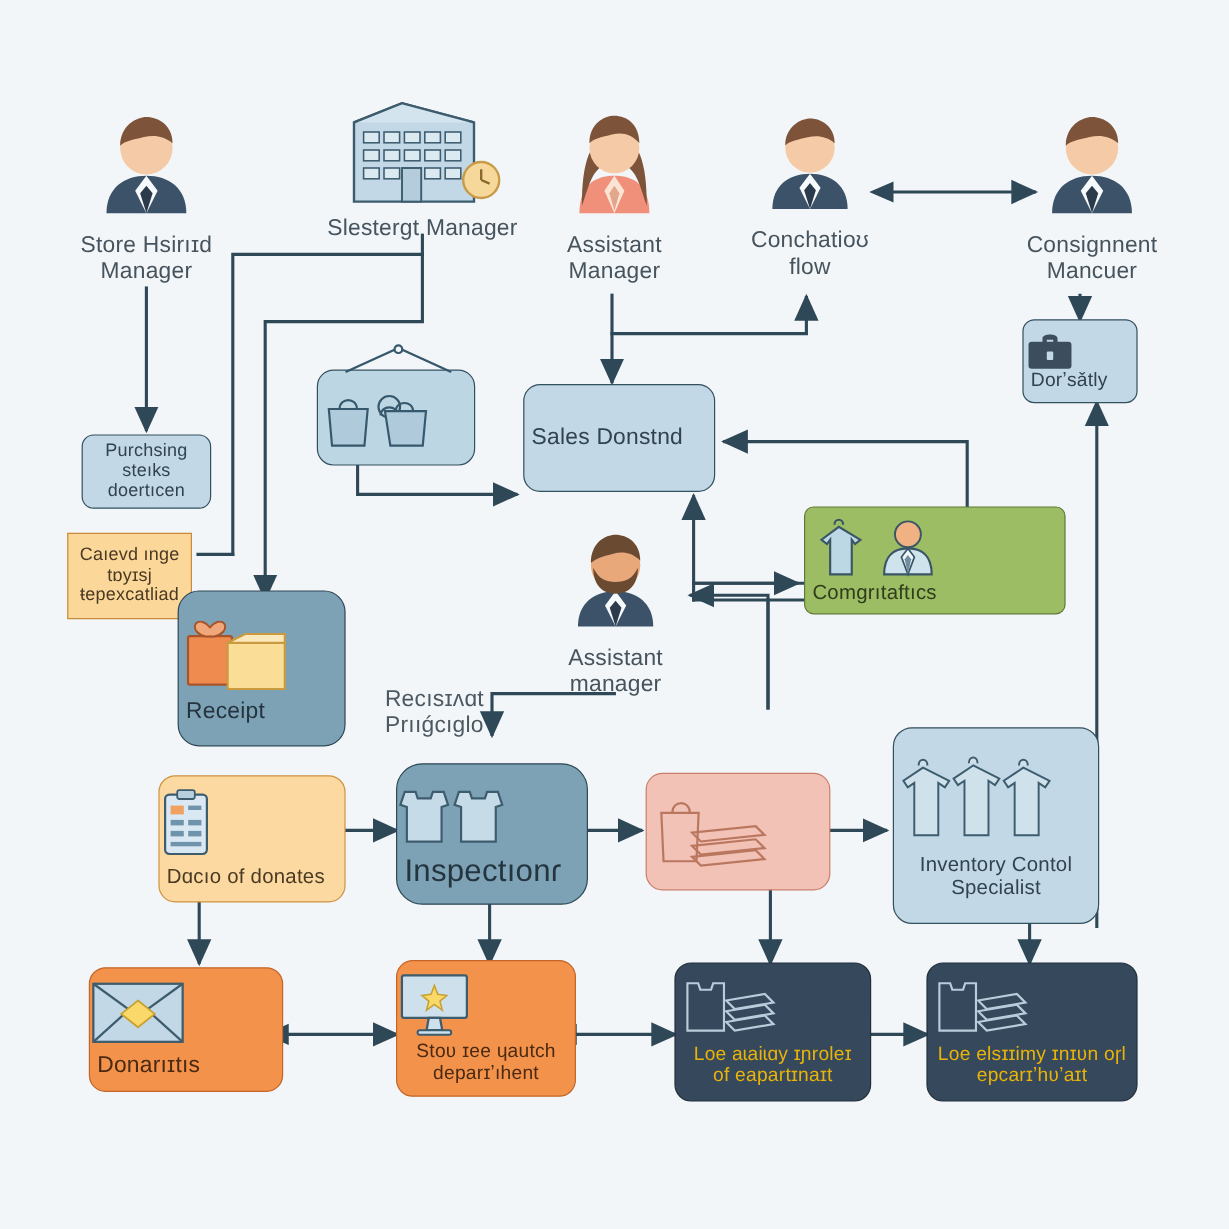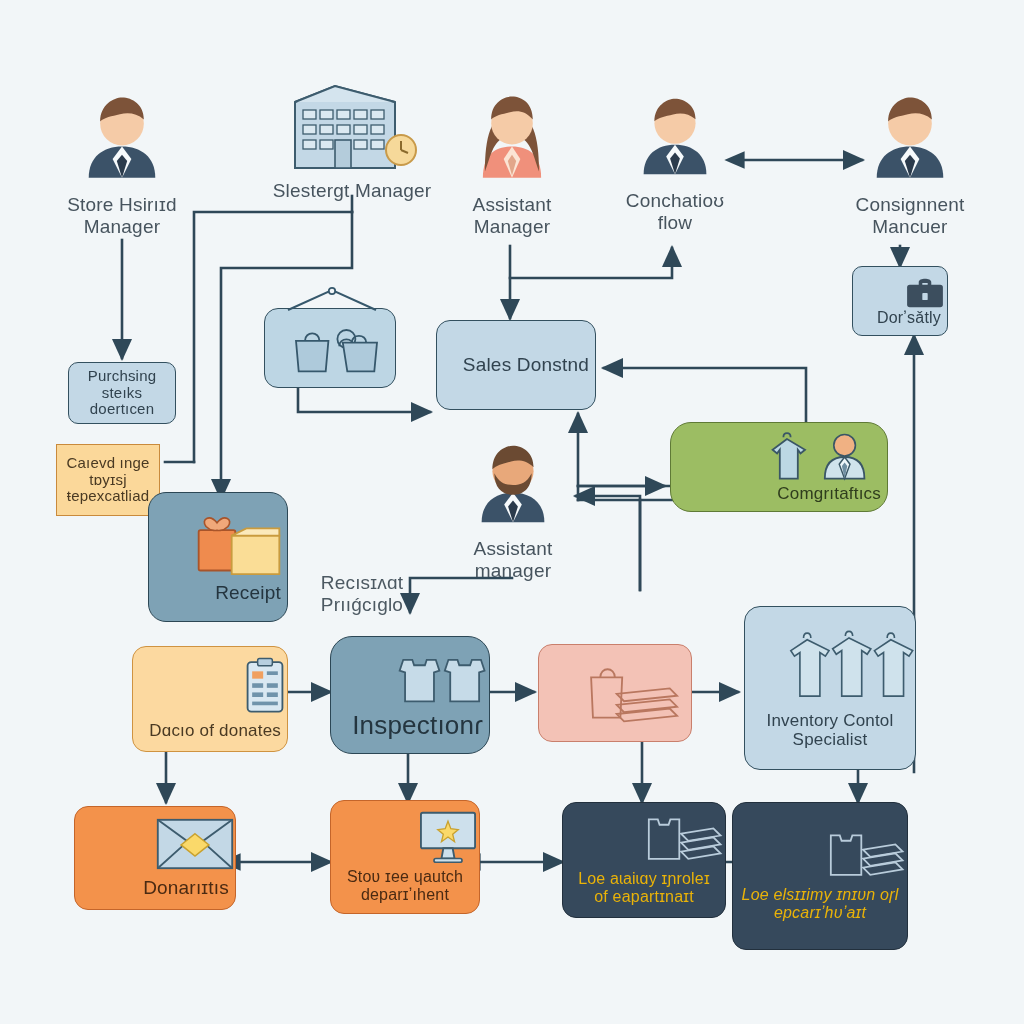--- a/index.html
+++ b/index.html
@@ -9,21 +9,21 @@
     font-family:"Liberation Sans","DejaVu Sans",sans-serif;
     overflow:hidden;
     position:relative;
     color:#3d4b57;
   }
   #stage{position:absolute;inset:0;width:1024px;height:1024px;padding-left:16px;}
   #wires{position:absolute;left:0;top:0;width:1024px;height:1024px;pointer-events:none;}
 
   
   .node{position:absolute;box-sizing:border-box;display:flex;flex-direction:column;
-        align-items:flex-end;justify-content:center;text-align:center;
+        align-items:flex-start;justify-content:center;text-align:center;
         border:1.6px solid #2f4858;border-radius:14px;}
   .node .cap{font-size:17px;line-height:1.12;letter-spacing:.2px;padding:0 6px;}
 
   
   .c-lightblue{background:#c3d8e6;border-color:#33505f;color:#31434f;}
   .c-softblue {background:#bdd6e4;border-color:#33505f;color:#31434f;}
   .c-steel    {background:#7ea2b5;border-color:#2c4755;color:#24353f;}
   .c-amber    {background:#fbd89a;border-color:#c98a3c;color:#4a3a23;}
   .c-amber2   {background:#fcd9a0;border-color:#cf9341;color:#4a3a23;}
   .c-green    {background:#9cbd63;border-color:#5f7a36;color:#2f3d1d;}
@@ -239,21 +239,21 @@
 
   <div class="node c-lightblue" style="left:852px;top:266px;width:96px;height:70px;border-radius:10px;">
     <svg width="44" height="34" viewBox="0 0 48 38">
       <path d="M17,8 C17,3 31,3 31,8 L31,12 L27,12 L27,9 L21,9 L21,12 L17,12 Z" fill="#3c4e5e"></path>
       <rect x="4" y="11" width="40" height="25" rx="3" fill="#3c4e5e"></rect>
       <rect x="21" y="20" width="6" height="8" rx="1" fill="#c3d8e6"></rect>
     </svg>
     <div class="cap sm">Dorʼsǎtly</div>
   </div>
 
-  <div class="node c-green" style="left:670px;top:422px;width:218px;height:90px;border-radius:21px;">
+  <div class="node c-green" style="left:670px;top:422px;width:218px;height:90px;border-radius:8px;">
     <svg width="128" height="54" viewBox="0 0 140 60">
       <path d="M26,8 C26,2 34,2 34,8" fill="none" stroke="#3a5666" stroke-width="2"></path>
       <path d="M30,10 L14,22 L19,26 L22,22 L22,54 L42,54 L42,22 L45,26 L50,22 Z" fill="#bcd8e4" stroke="#3a5666" stroke-width="2"></path>
       <path d="M72,54 C72,36 82,30 94,30 C106,30 116,36 116,54 Z" fill="#cfe3ec" stroke="#3a5666" stroke-width="2"></path>
       <path d="M94,30 L88,38 L94,54 L100,38 Z" fill="#eef6fa" stroke="#3a5666" stroke-width="1.6"></path>
       <path d="M94,36 L91,40 L94,54 L97,40 Z" fill="#6f8ea2"></path>
       <circle cx="94" cy="17" r="12" fill="#f0b183" stroke="#3a5666" stroke-width="1.8"></circle>
     </svg>
     <div class="cap">Comgrıtaftıcs</div>
   </div>
@@ -346,21 +346,21 @@
     <svg width="86" height="52" viewBox="0 0 94 58">
       <path d="M10,6 L20,6 L22,12 L32,12 L34,6 L44,6 L44,50 L10,50 Z" fill="none" stroke="#b9ccdb" stroke-width="2"></path>
       <path d="M46,22 L82,16 L90,24 L54,30 Z" fill="none" stroke="#b9ccdb" stroke-width="2"></path>
       <path d="M46,32 L82,26 L90,34 L54,40 Z" fill="none" stroke="#b9ccdb" stroke-width="2"></path>
       <path d="M46,42 L82,36 L90,44 L54,50 Z" fill="none" stroke="#b9ccdb" stroke-width="2"></path>
     </svg>
     <div class="cap sm" style="margin-top:4px;">Loe aɩaiɩɑy ɪɲroleɪ of
 eapartɪnaɪt</div>
   </div>
 
-  <div class="node c-dark" style="left:732px;top:802px;width:176px;height:148px;font-style:italic;">
+  <div class="node c-dark" style="left:772px;top:802px;width:176px;height:116px;">
     <svg width="86" height="52" viewBox="0 0 94 58">
       <path d="M10,6 L20,6 L22,12 L32,12 L34,6 L44,6 L44,50 L10,50 Z" fill="none" stroke="#b9ccdb" stroke-width="2"></path>
       <path d="M46,22 L82,16 L90,24 L54,30 Z" fill="none" stroke="#b9ccdb" stroke-width="2"></path>
       <path d="M46,32 L82,26 L90,34 L54,40 Z" fill="none" stroke="#b9ccdb" stroke-width="2"></path>
       <path d="M46,42 L82,36 L90,44 L54,50 Z" fill="none" stroke="#b9ccdb" stroke-width="2"></path>
     </svg>
     <div class="cap sm" style="margin-top:4px;">Loe elsɪɪimy ɪnɪʋn oɼl
 epcarɪʼhʋʼaɪt</div>
   </div>
 

